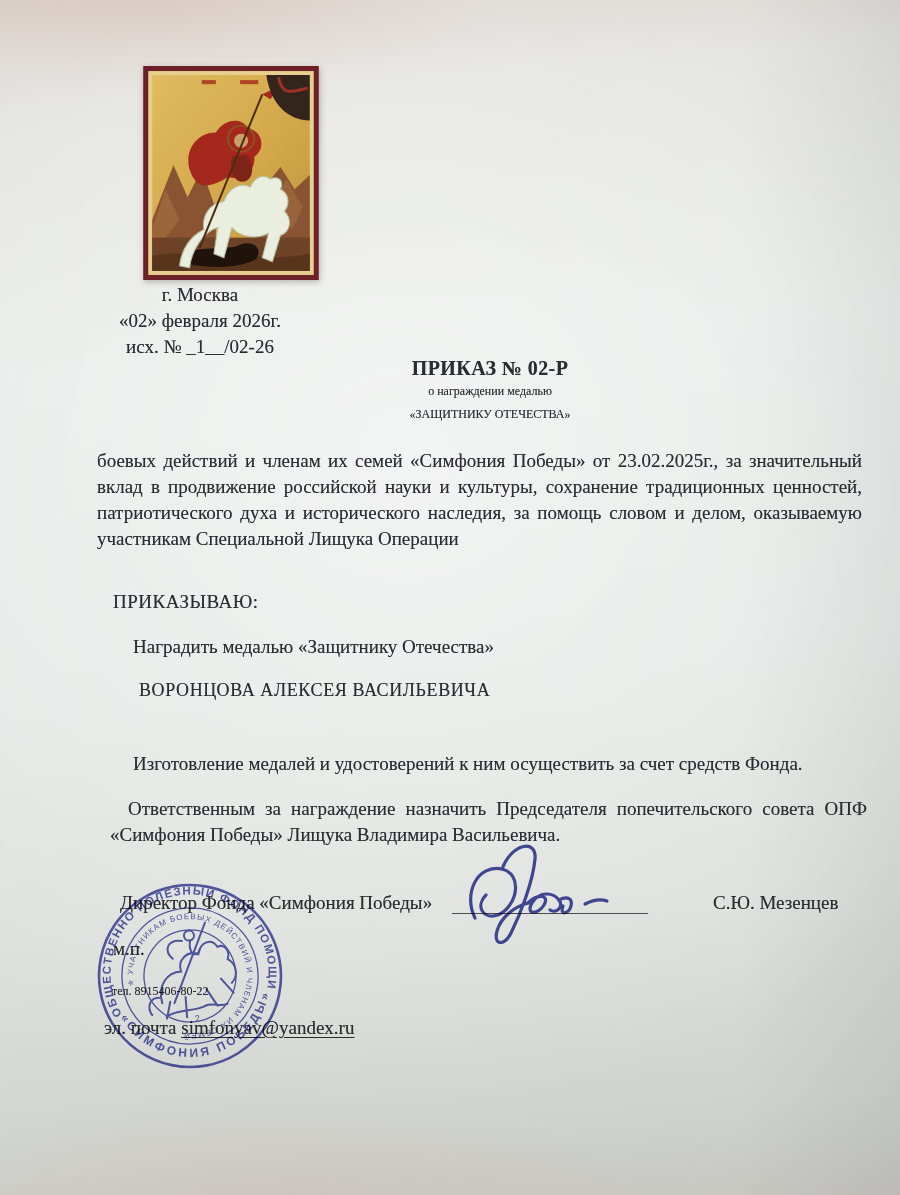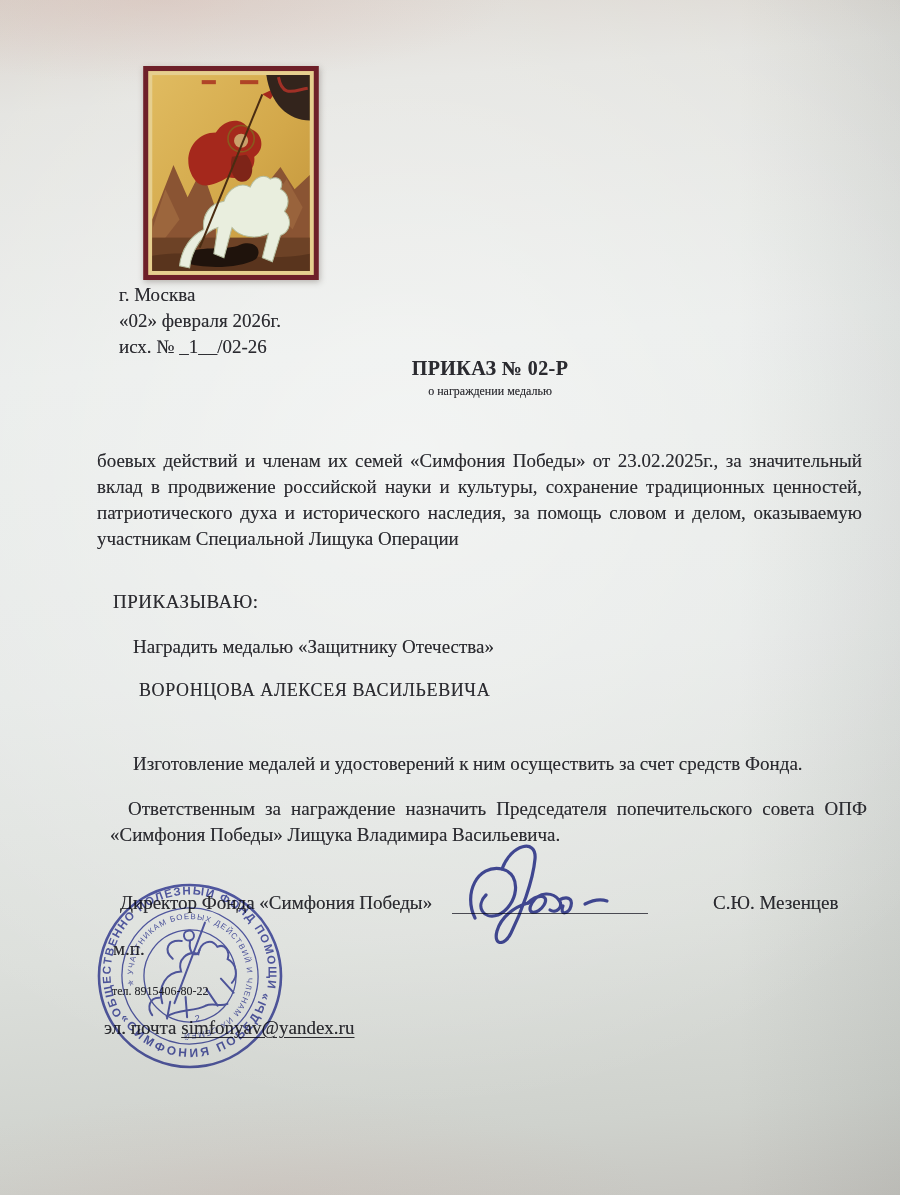--- a/index.html
+++ b/index.html
@@ -10,21 +10,21 @@
       radial-gradient(55% 10% at 18% 0%, rgba(210,170,160,0.28), rgba(210,170,160,0) 70%),
       radial-gradient(60% 12% at 30% 100%, rgba(205,170,160,0.20), rgba(205,170,160,0) 70%),
       radial-gradient(120% 85% at 45% 38%, rgba(255,255,255,0.50), rgba(255,255,255,0) 65%),
       linear-gradient(90deg, rgba(0,0,0,0) 82%, rgba(90,95,92,0.10) 100%),
       linear-gradient(175deg, #d9d2cb 0%, #e2e2de 9%, #e7eae8 30%, #e4e7e5 55%, #dcdfdb 76%, #cfd2cd 92%, #c6c5c0 100%);
   }
   .abs { position:absolute; }
   .ink { color:#2b2b30; text-shadow:0 0 0.5px rgba(43,43,48,0.45); }
 
   .hdr { left:119px; top:282px; }
-  .hdr div { line-height:26px; font-size:19px; }
+  .hdr div { line-height:26px; font-size:19px;text-align:center; }
 
   .title-wrap { left:95px; top:356px; width:790px; text-align:center; }
   .title-main { font-size:20px; font-weight:bold; letter-spacing:0.4px; line-height:24px; }
   .title-sub  { font-size:12px; line-height:23px; }
 
   .preamble { left:97px; top:448px; width:765px; }
   .preamble div { font-size:19px; line-height:26px; white-space:normal; }
   .jl { text-align:justify; text-align-last:justify; }
   .ind { text-indent:38px; }
 
@@ -100,20 +100,21 @@
 
   <div class="abs hdr ink">
     <div>г. Москва</div>
     <div>«02» февраля 2026г.</div>
     <div>исх. № _1__/02-26</div>
   </div>
 
   <div class="abs title-wrap ink">
     <div class="title-main">ПРИКАЗ № 02-Р</div>
     <div class="title-sub">о награждении медалью</div>
+    <div class="title-sub">«ЗАЩИТНИКУ ОТЕЧЕСТВА»</div>
   </div>
 
   <div class="abs preamble ink">
     <div class="jl">боевых действий и членам их семей «Симфония Победы» от 23.02.2025г., за значительный</div>
     <div class="jl">вклад в продвижение российской науки и культуры, сохранение традиционных ценностей,</div>
     <div class="jl">патриотического духа и исторического наследия, за помощь словом и делом, оказываемую</div>
     <div>участникам Специальной Лищука Операции</div>
   </div>
 
   <div class="abs decree ink">ПРИКАЗЫВАЮ:</div>

